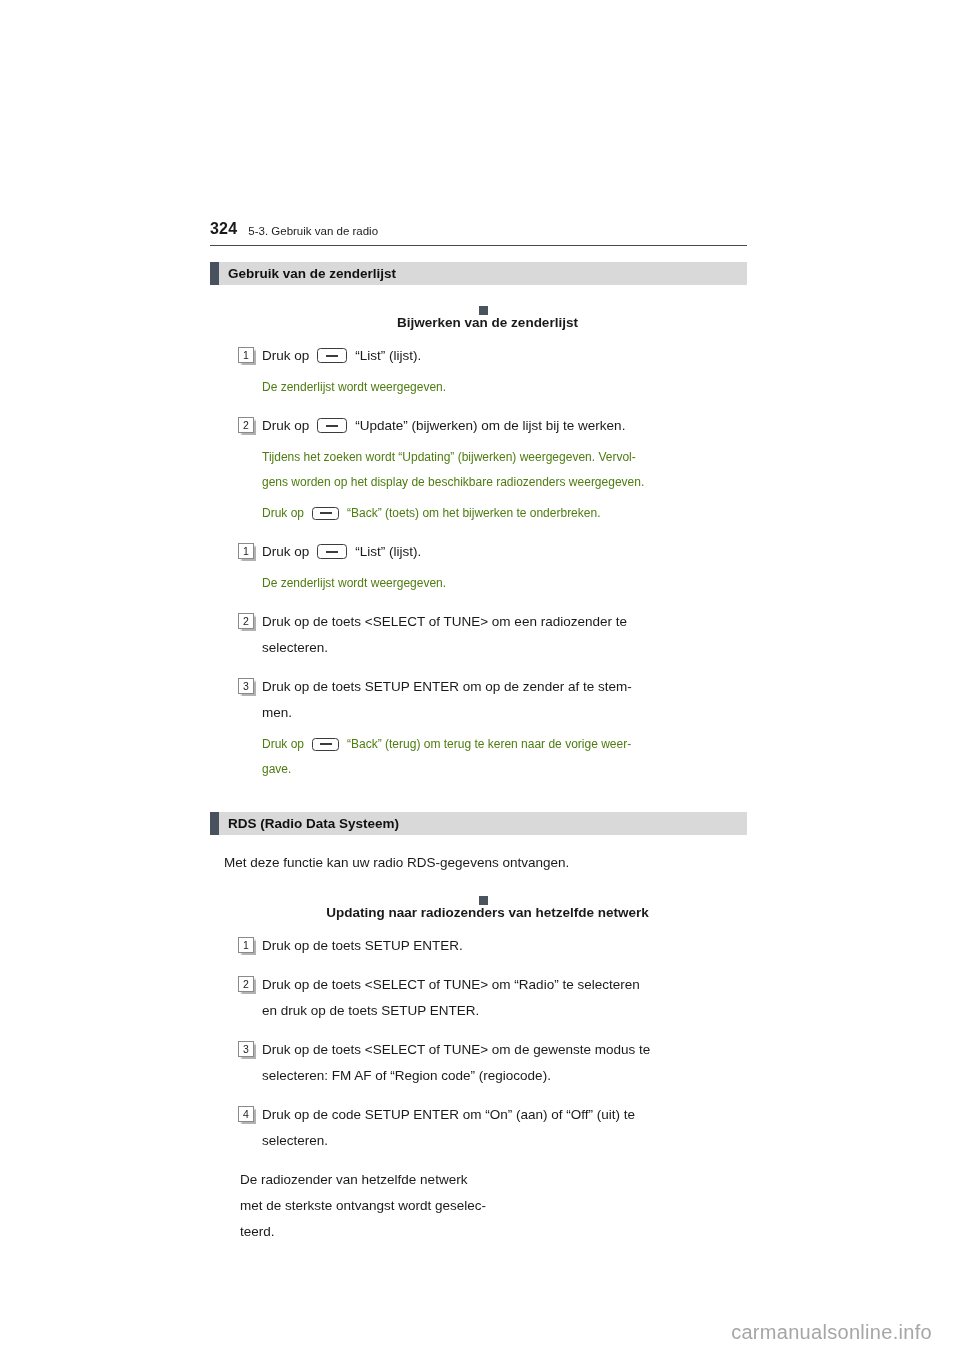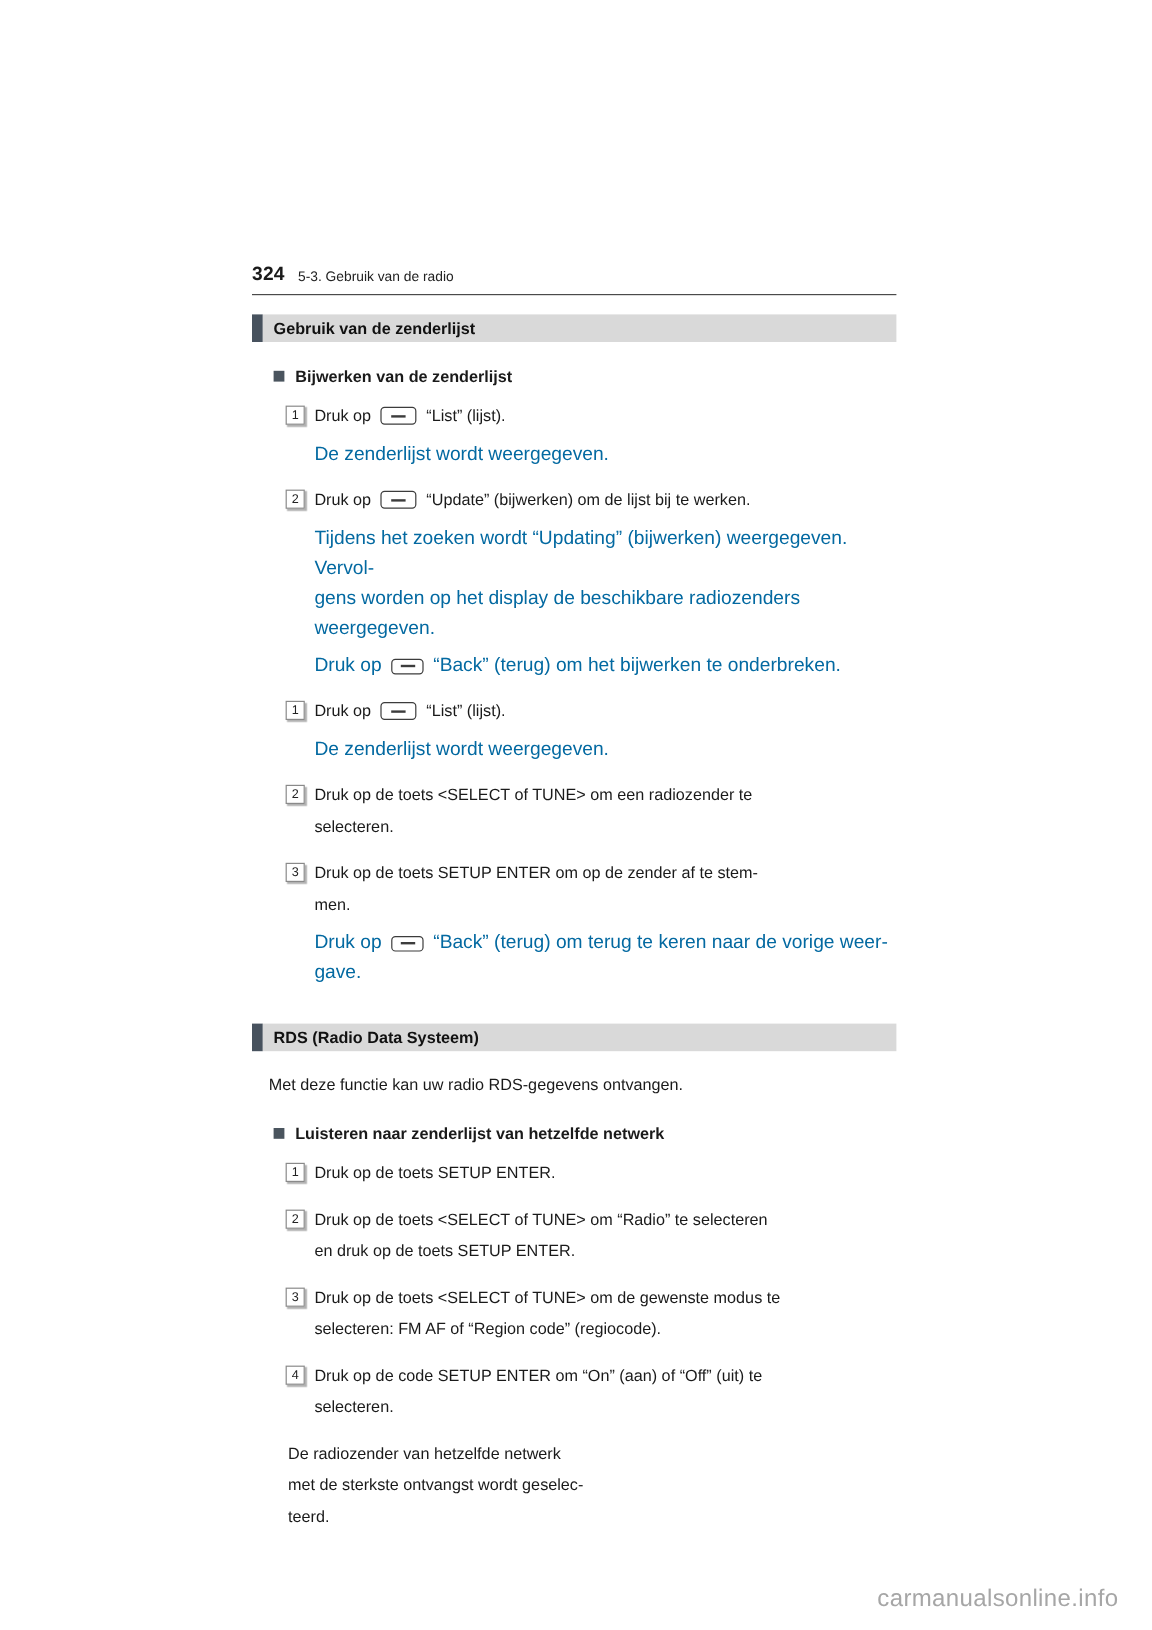--- a/index.html
+++ b/index.html
@@ -30,40 +30,40 @@
   .secbar { display:flex; height:23px; margin-top:16px;justify-content:center; }
   .secbar.second { margin-top:30px; }
   .accent { width:9px; background:#47525e; flex:none; }
   .sectitle {
     flex:1; background:#d9d9d9;
     font-size:13.5px; font-weight:bold; color:#111;
     line-height:23px; padding-left:9px;
   }
 
   
-  .subhead { display:flex; align-items:center; margin:21px 0 0 18px; }
+  .subhead { display:flex; align-items:center; margin:21px 0 0 18px;flex-direction:column; }
   .sq { width:9px; height:9px; background:#4a545e; margin-right:9px; flex:none; }
   .subhead-label { font-size:13.5px; font-weight:bold; }
 
   
   .step { display:flex; margin:13px 0 0 28px; }
   .numbox {
     flex:none;
     width:16px; height:16px;
     border:1px solid #8a8a8a;
     box-shadow:1.5px 1.5px 1px rgba(0,0,0,.3);
     background:#fff;
     font-size:10.5px; line-height:15px; text-align:center; color:#222;
     margin-right:8px; margin-top:4px;
   }
   .steptext { font-size:13.5px; line-height:26px; }
   .ml { white-space:pre-line; }
 
   
-  .note { margin:6px 0 0 52px; font-size:16px; line-height:25px; color:#0369a1; }
+  .note { margin:6px 0 0 52px; font-size:12px; line-height:25px; color:#4d7c0f; }
 
   
   .btnicon {
     display:inline-block;
     width:30px; height:15px;
     border:1.4px solid #3c3c3c;
     border-radius:3.5px;
     vertical-align:-3px;
     margin:0 8px;
     position:relative;
@@ -115,21 +115,21 @@
       <div class="steptext"><span>Druk op</span><span class="btnicon"></span><span>“List” (lijst).</span></div>
     </div>
     <div class="note">De zenderlijst wordt weergegeven.</div>
 
     <div class="step">
       <span class="numbox">2</span>
       <div class="steptext"><span>Druk op</span><span class="btnicon"></span><span>“Update” (bijwerken) om de lijst bij te werken.</span></div>
     </div>
     <div class="note ml">Tijdens het zoeken wordt “Updating” (bijwerken) weergegeven. Vervol-
 gens worden op het display de beschikbare radiozenders weergegeven.</div>
-    <div class="note"><span>Druk op</span><span class="btnicon sm"></span><span class="ml">“Back” (terug) om het bijwerken te onderbreken.</span></div>
+    <div class="note"><span>Druk op</span><span class="btnicon sm"></span><span class="ml">“Back” (toets) om het bijwerken te onderbreken.</span></div>
 
 
     <div class="step">
       <span class="numbox">1</span>
       <div class="steptext"><span>Druk op</span><span class="btnicon"></span><span>“List” (lijst).</span></div>
     </div>
     <div class="note">De zenderlijst wordt weergegeven.</div>
 
     <div class="step">
       <span class="numbox">2</span>
@@ -147,21 +147,21 @@
 
     <div class="secbar second">
       <span class="accent"></span>
       <span class="sectitle">RDS (Radio Data Systeem)</span>
     </div>
 
     <div class="intro">Met deze functie kan uw radio RDS-gegevens ontvangen.</div>
 
     <div class="subhead">
       <span class="sq"></span>
-      <span class="subhead-label">Luisteren naar zenderlijst van hetzelfde netwerk</span>
+      <span class="subhead-label">Updating naar radiozenders van hetzelfde netwerk</span>
     </div>
 
     <div class="step">
       <span class="numbox">1</span>
       <div class="steptext">Druk op de toets SETUP ENTER.</div>
     </div>
 
     <div class="step">
       <span class="numbox">2</span>
       <div class="steptext ml">Druk op de toets &lt;SELECT of TUNE&gt; om “Radio” te selecteren

